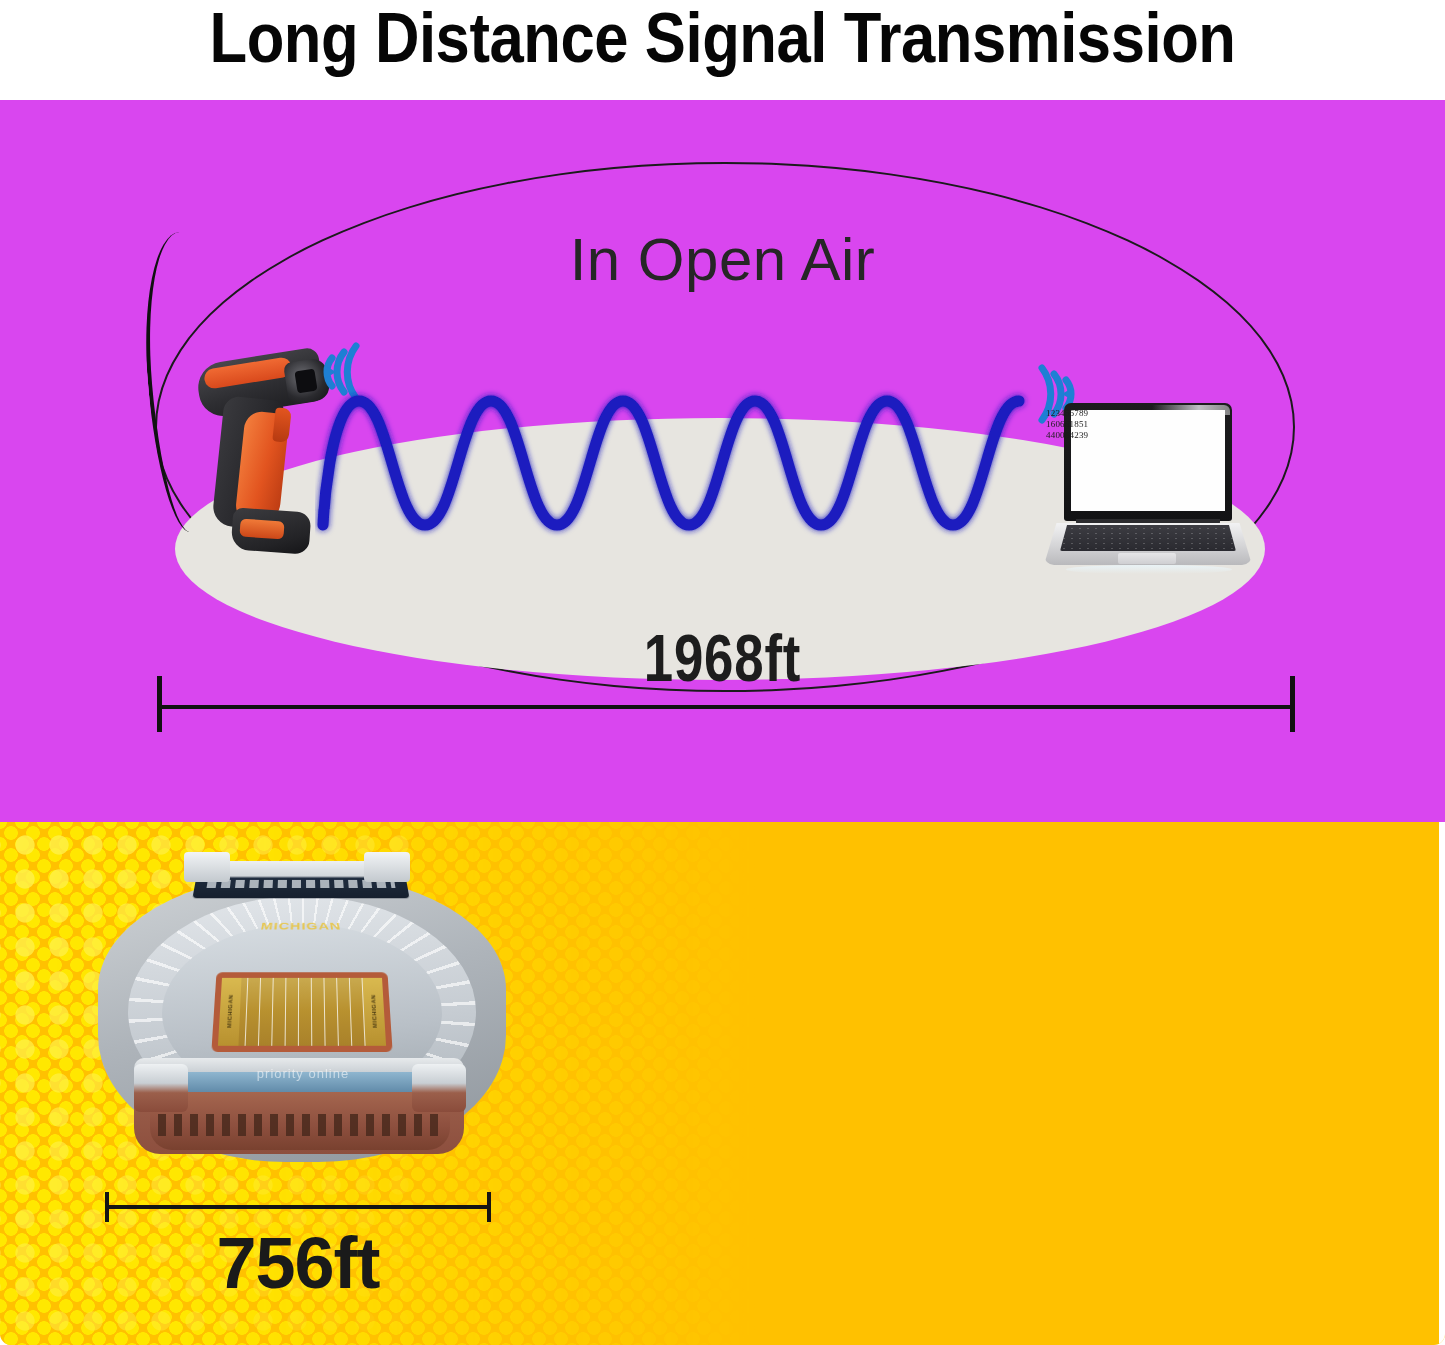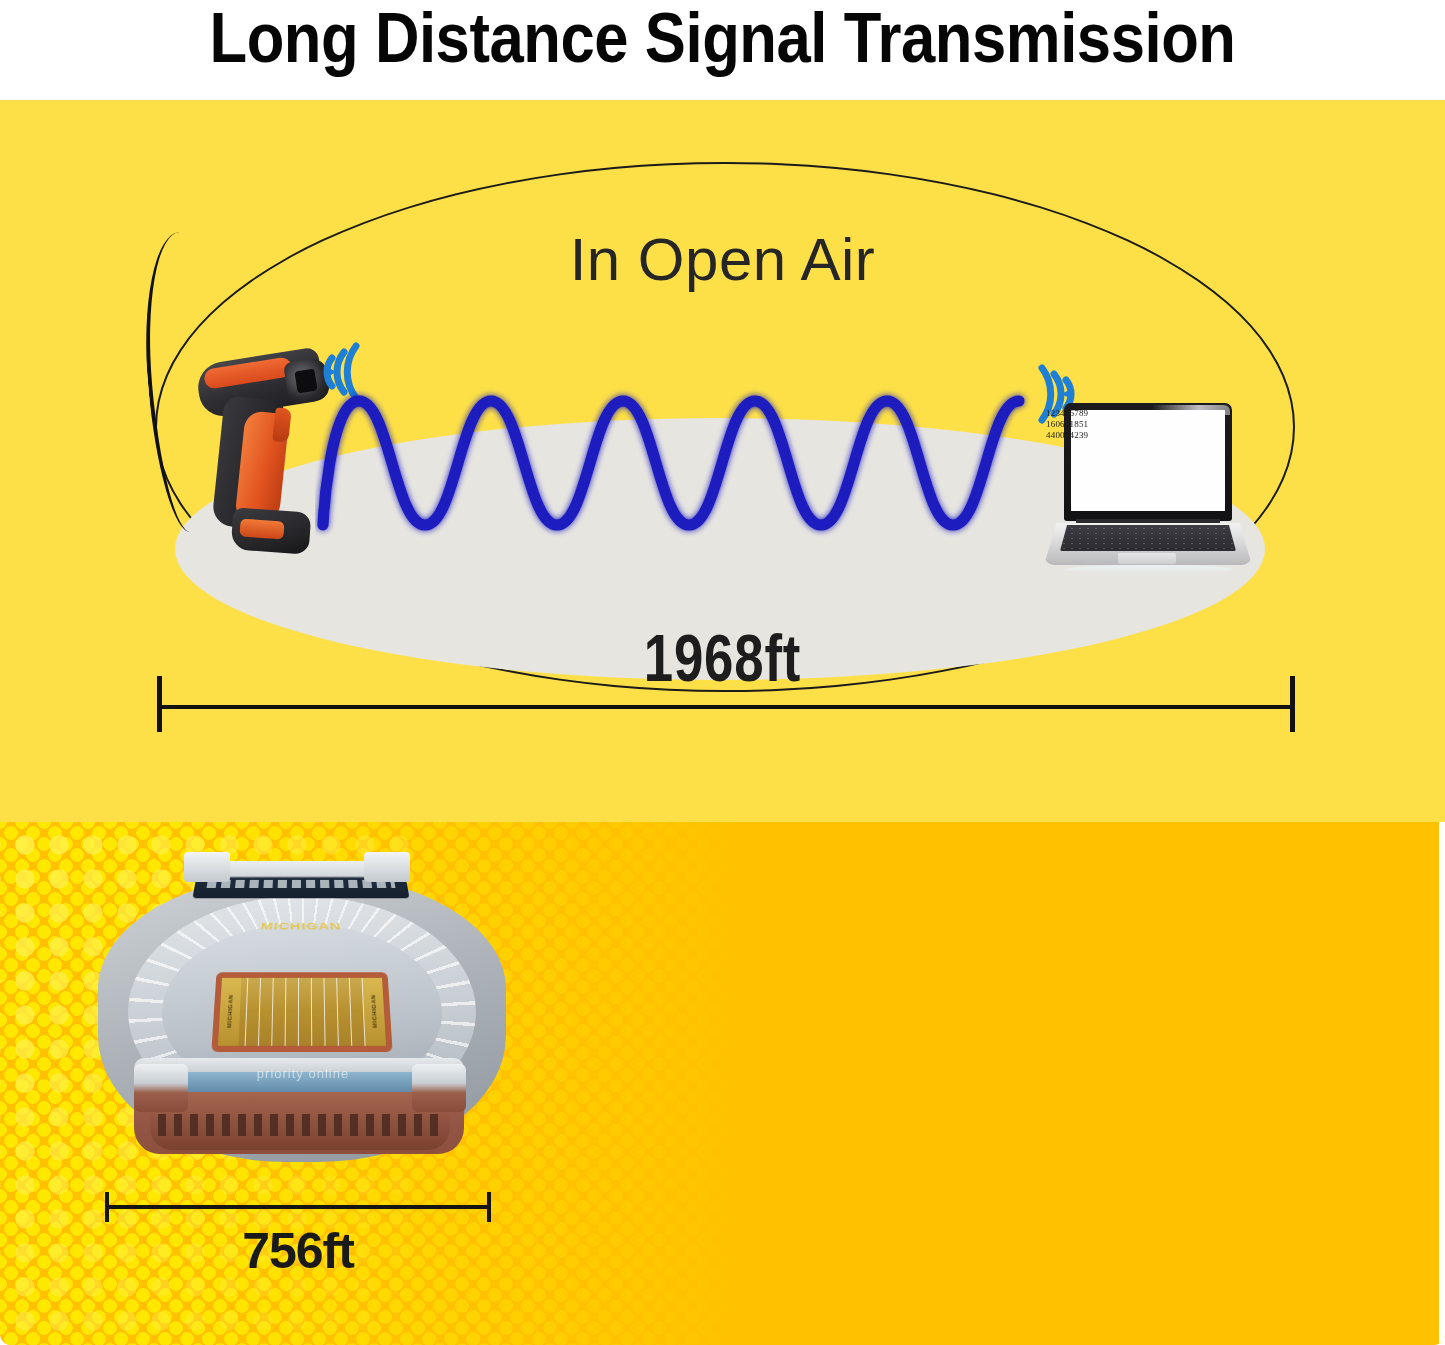--- a/index.html
+++ b/index.html
@@ -23,21 +23,21 @@
     color:#060606;
     transform:scaleX(0.88);
     transform-origin:50% 0;
     white-space:nowrap;
     line-height:1.05;
   }
 
   
   #top-panel{
     position:absolute;left:0;top:100px;width:1445px;height:722px;
-    background:#fde047;
+    background:#d946ef;
   }
 
   
   #air-ellipse{
     position:absolute;
     left:155px;top:62px;
     width:1140px;height:530px;
     border:2.5px solid #1b1b1b;
     border-radius:50%;
     box-sizing:border-box;
@@ -341,21 +341,21 @@
   }
 
   
   #dim2{position:absolute;left:105px;top:1192px;width:386px;height:30px;}
   #dim2 .bar{position:absolute;left:0;top:13px;width:386px;height:4px;background:#151515;}
   #dim2 .cap{position:absolute;top:0;width:4px;height:30px;background:#151515;}
   #dim2 .cap.l{left:0;}
   #dim2 .cap.r{right:0;}
   #dim2-label{
     position:absolute;left:105px;top:1222px;width:386px;text-align:center;
-    font-size:50px;font-weight:bold;color:#1a1a1a;
+    font-size:72px;font-weight:bold;color:#1a1a1a;
     letter-spacing:-1px;white-space:nowrap;
   }
 
   
   #yellow-text{
     position:absolute;left:620px;top:930px;width:790px;
     color:#1a1a1a;
   }
   #yellow-text .ln{
     font-size:41px;font-weight:bold;line-height:1;

